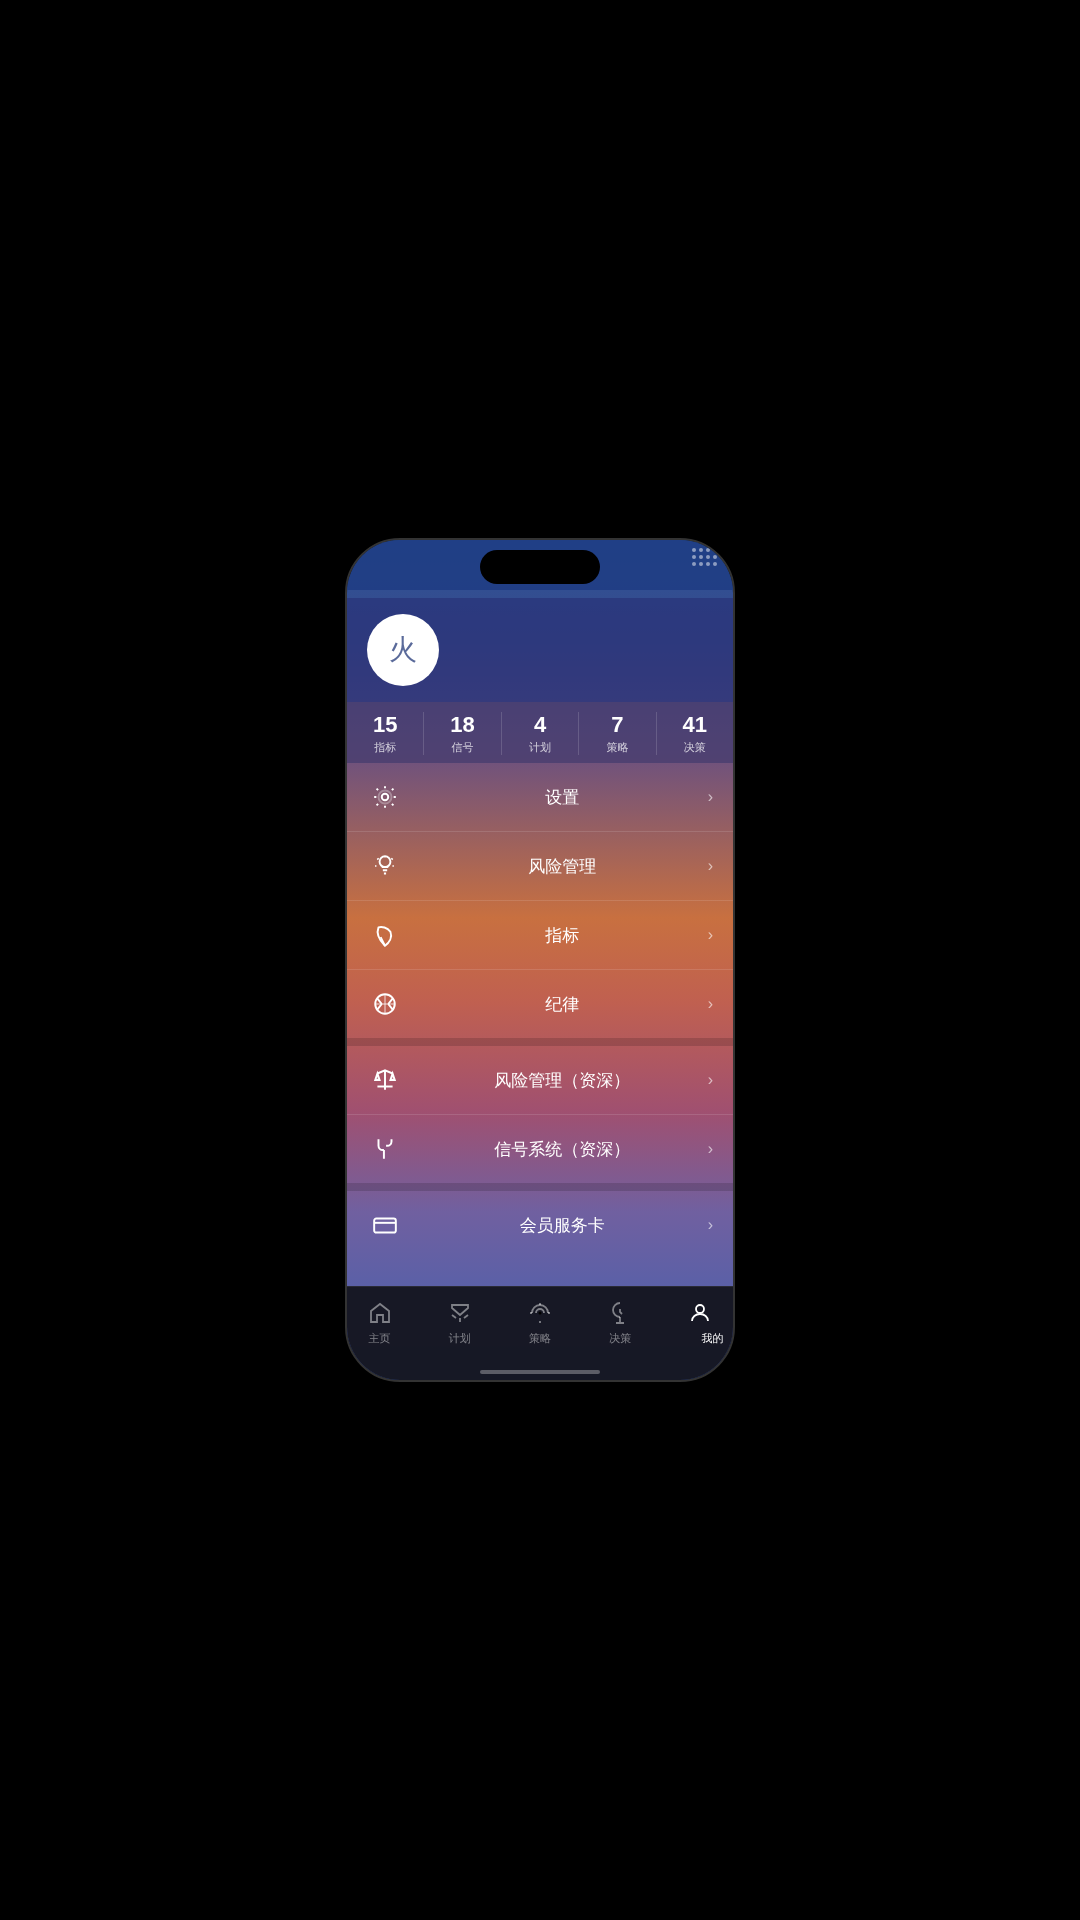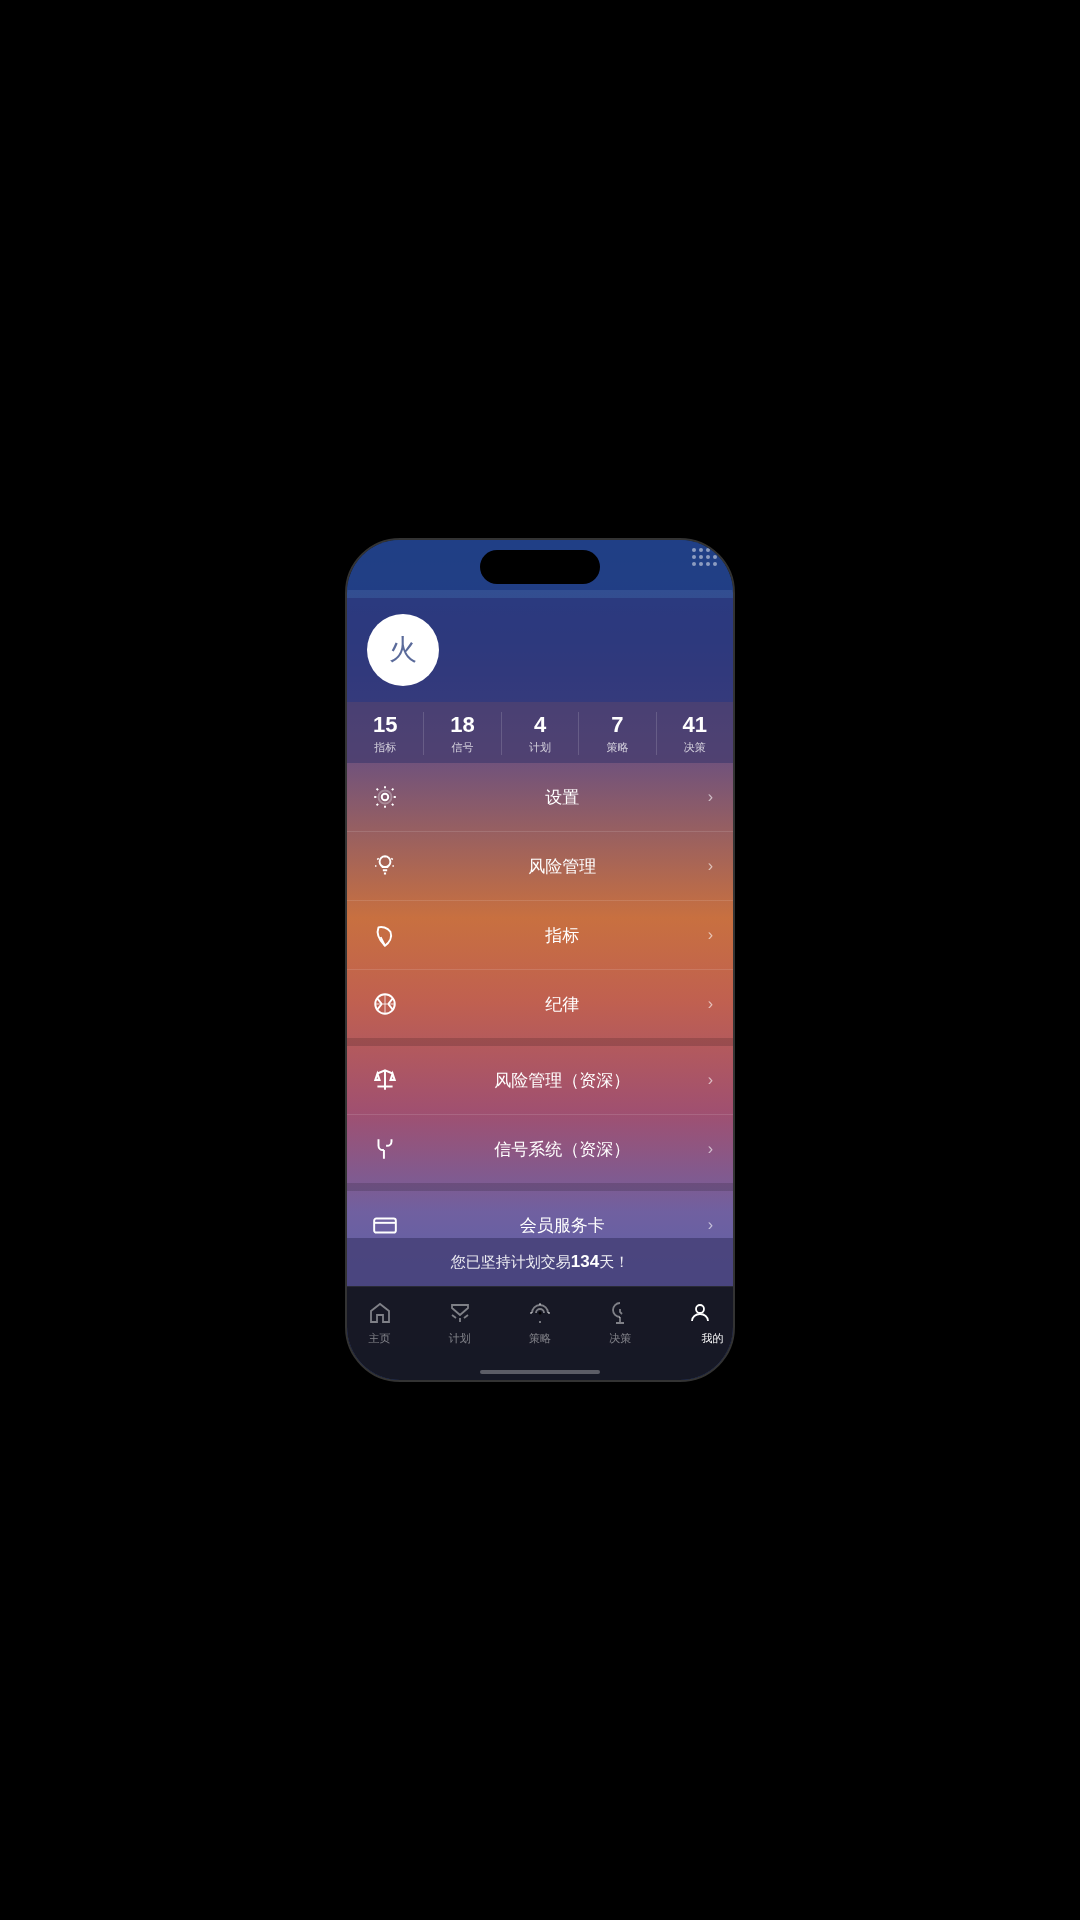--- a/index.html
+++ b/index.html
@@ -501,23 +501,20 @@
           <rect x="2" y="6" width="20" height="13" rx="2"></rect>
                 <path d="M2 10h20"></path>
         </svg>
       </div>
       <span class="menu-label">会员服务卡</span>
       <span class="menu-chevron">›</span>
     </div>
         </div>
       </div>
 
-    <div class="persistence-banner">
-      <span>您已坚持计划交易</span><span class="persistence-days">134</span><span>天！</span>
-    </div>
 
     <div class="bottom-nav">
 
     <div class="nav-item">
     <div class="nav-icon">
       <svg viewBox="0 0 24 24">
         <path d="M3 10l9-7 9 7v11H15v-7H9v7H3z"></path>
       </svg>
     </div>
     <span class="nav-label">主页</span>

